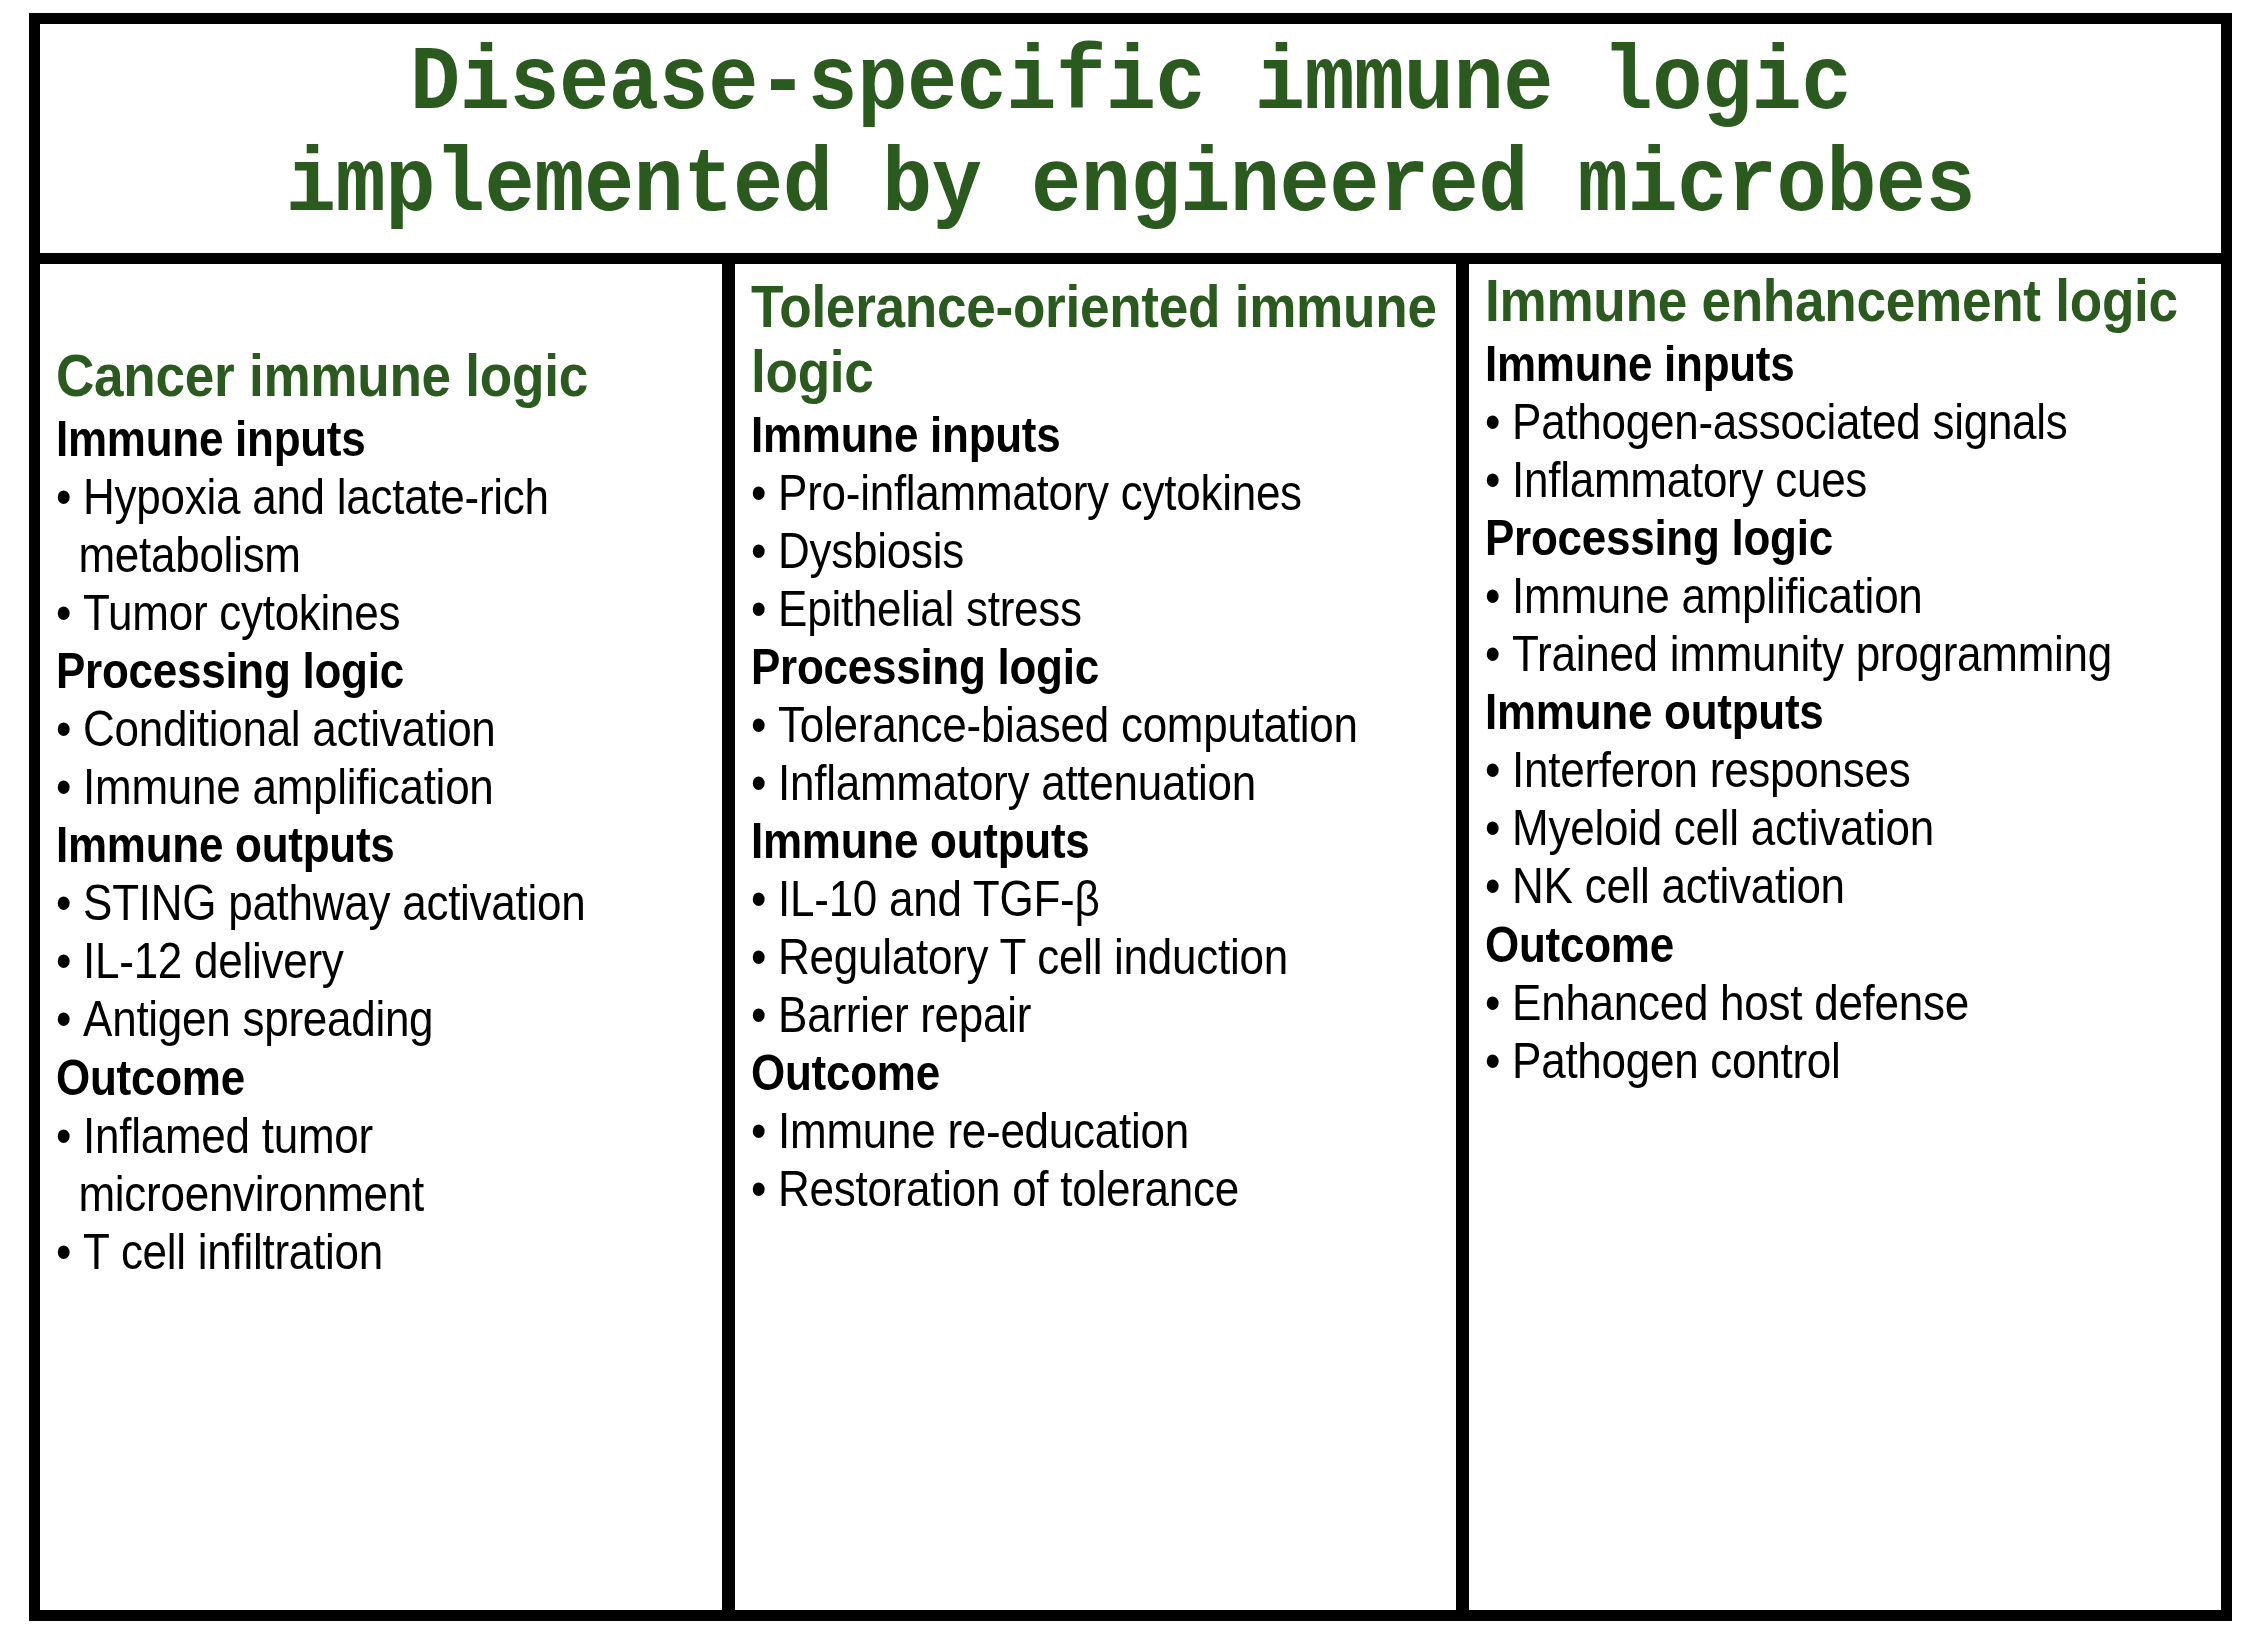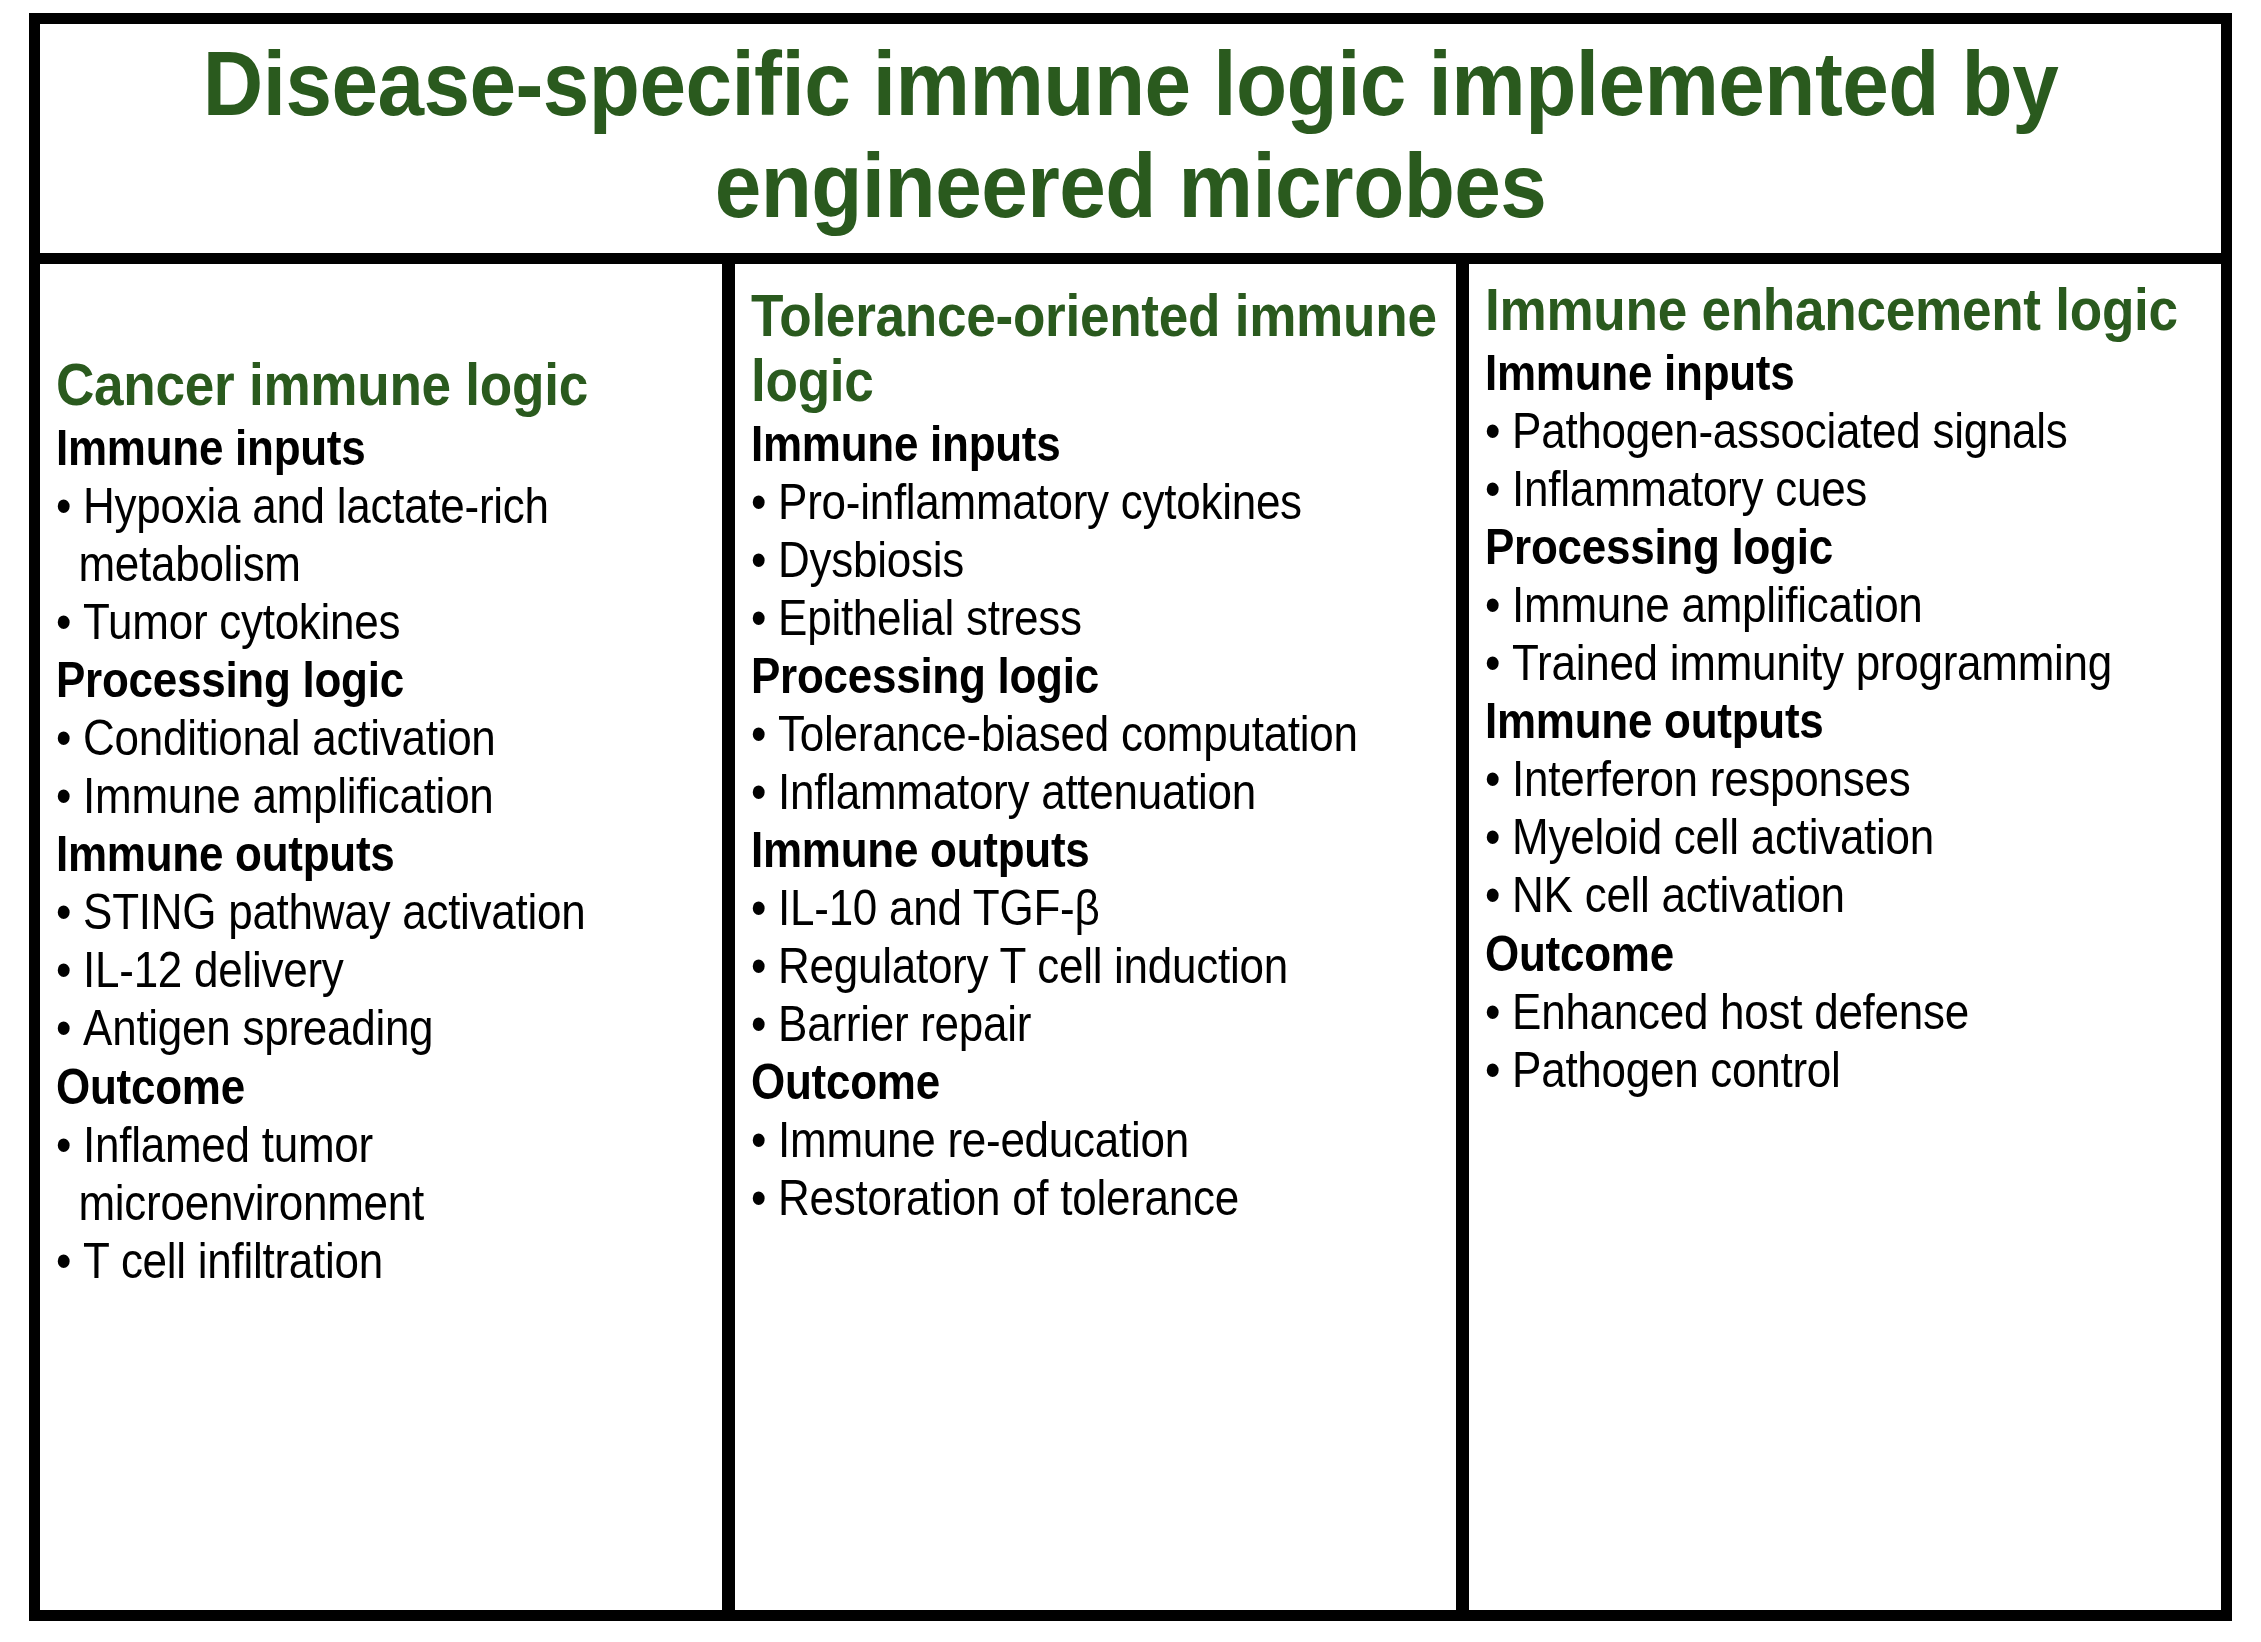--- a/index.html
+++ b/index.html
@@ -18,20 +18,21 @@
     background:#ffffff;
     display:flex;
     flex-direction:column;
   }
   
   #title-banner{
     box-sizing:border-box;
     border-bottom:11px solid #000000;
     padding:8.5px 36px 16px 36px;
     flex:0 0 auto;
+    font-family:Liberation Mono, monospace;
   }
   #title-text{
     color:#2a5a1e;
     font-weight:bold;
     font-size:91px;
     line-height:1.12;
     text-align:center;
     letter-spacing:-0.6px;
     transform:scaleX(0.92);
     transform-origin:center center;
@@ -42,21 +43,20 @@
     flex:1 1 auto;
     display:flex;
     flex-direction:row;
     align-items:stretch;
     min-height:0;
   }
   .column{
     box-sizing:border-box;
     padding:6px 16px 6px 16px;
     overflow:hidden;
-    margin-top:9px;
   }
   .col-1{ width:727px; padding-top:80px;padding-left:16px; }
   .divider{
     flex:0 0 13.4px;
     background:#000000;
     align-self:stretch;
   }
   .col-2{ width:768px; padding-top:11px; }
   .col-3{ flex:1 1 auto; padding-top:5px; }
 

